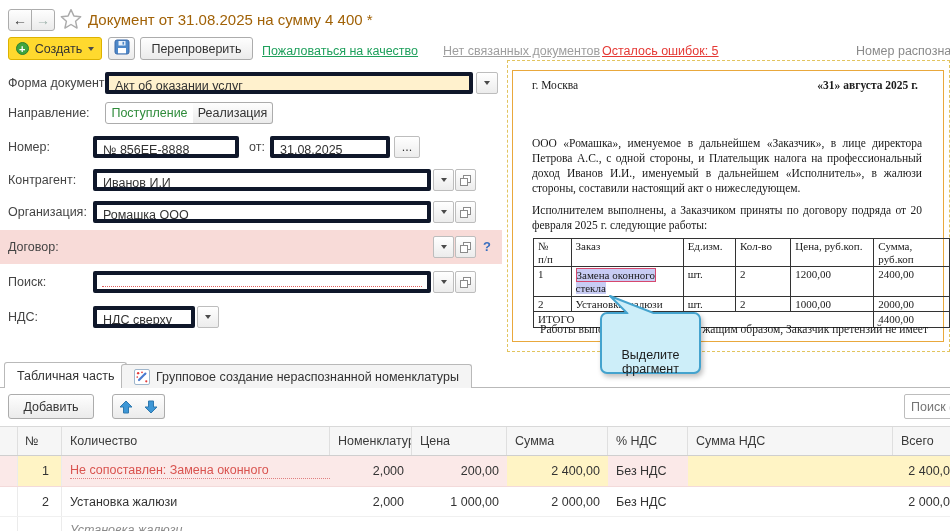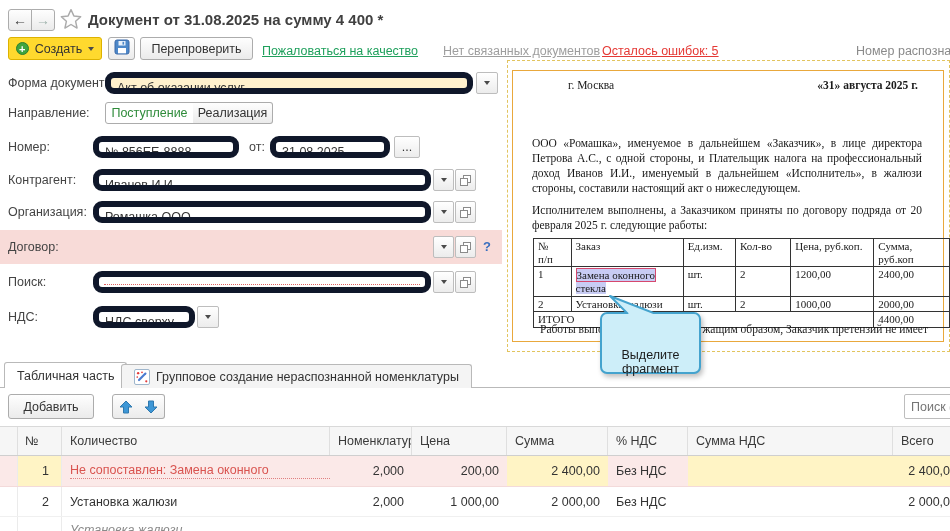--- a/index.html
+++ b/index.html
@@ -3,21 +3,21 @@
 <meta charset="utf-8">
 <style>
   html,body{margin:0;padding:0;background:#fff;}
   #app{position:relative;width:950px;height:531px;background:#fff;overflow:hidden;
        font-family:"Liberation Sans","DejaVu Sans",sans-serif;font-size:12.5px;color:#333;}
 
   
   .tb-btn{position:absolute;box-sizing:border-box;height:23px;background:linear-gradient(#FEFEFE,#EBEBEB);
           border:1px solid #ACACAC;border-radius:3px;display:flex;align-items:center;justify-content:center;cursor:default;}
   .lbl{position:absolute;height:22px;line-height:22px;color:#444;white-space:nowrap;}
-  .field{position:absolute;box-sizing:border-box;height:22px;border:6px solid #0f172a;border-radius:9px;background:#fff;
+  .field{position:absolute;box-sizing:border-box;height:22px;border:4px solid #0f172a;border-radius:2px;background:#fff;
          line-height:20px;padding:0 6px;white-space:nowrap;overflow:hidden;}
   .sq-btn{position:absolute;box-sizing:border-box;width:21px;height:22px;border:1px solid #BDBDBD;border-radius:2px;
           background:linear-gradient(#FFFFFF,#ECECEC);display:flex;align-items:center;justify-content:center;}
   .caret{width:0;height:0;border-left:3.5px solid transparent;border-right:3.5px solid transparent;border-top:4px solid #4A4A4A;display:inline-block;}
   .link{position:absolute;height:18px;line-height:18px;text-decoration:underline;white-space:nowrap;cursor:pointer;}
   .red-underline{position:absolute;left:5px;right:5px;bottom:2px;border-bottom:1px dotted #E06060;}
   .ph{color:#A9A9A9;}
 
   
   .doc-text{position:absolute;font-family:"Liberation Serif","DejaVu Serif",serif;font-size:11.5px;color:#1a1a1a;line-height:15px;}
@@ -44,21 +44,21 @@
     <span style="font-size:14px;color:#3C3C3C;">←</span>
   </div>
   <div class="tb-btn" style="left:31px;top:9px;width:24px;height:22px;border-radius:0 3px 3px 0;">
     <span style="font-size:14px;color:#9FB3AC;">→</span>
   </div>
   <span style="position:absolute;left:60px;top:8px;">
     <svg width="22" height="22" viewBox="0 0 20 20">
       <polygon points="10,1.5 12.6,7.2 18.8,7.9 14.2,12.1 15.5,18.2 10,15 4.5,18.2 5.8,12.1 1.2,7.9 7.4,7.2" fill="#FDFDFD" stroke="#ABABAB" stroke-width="1.3" stroke-linejoin="round"></polygon>
     </svg>
   </span>
-  <div style="position:absolute;left:88px;top:8px;height:24px;line-height:24px;font-size:15px;font-weight:bold;color:#404040;white-space:nowrap;">Документ от 31.08.2025 на сумму 4 400 *</div>
+  <div style="position:absolute;left:88px;top:8px;height:24px;line-height:24px;font-size:15px;font-weight:normal;color:#a16207;white-space:nowrap;">Документ от 31.08.2025 на сумму 4 400 *</div>
 
   <div class="tb-btn" style="left:8px;top:37px;width:94px;background:#FFD92E;border-color:#DDB200;gap:6px;">
     <span style="width:13px;height:13px;border-radius:50%;background:#3FA43F;border:1px solid #2E7E2E;color:#fff;font-size:11px;line-height:12px;text-align:center;font-weight:bold;box-sizing:border-box;">+</span>
     <span>Создать</span>
     <span class="caret"></span>
   </div>
   <div class="tb-btn" style="left:108px;top:37px;width:27px;">
     <span>
       <svg width="16" height="16" viewBox="0 0 16 16">
         <rect x="1" y="1" width="14" height="14" rx="2" fill="#4D88C9" stroke="#3A69A8"></rect>
@@ -151,21 +151,21 @@
 
   <div class="lbl" style="left:8px;top:306px;">НДС:</div>
   <div class="field" style="left:93px;top:306px;width:102px;">НДС сверху</div>
   <div class="sq-btn" style="left:197px;top:306px;width:22px;">
       <span class="caret"></span>
     </div>
 
   <div style="position:absolute;left:507px;top:60px;width:443px;height:292px;border:1px dashed #E2C45F;box-sizing:border-box;"></div>
   <div style="position:absolute;left:512px;top:70px;width:432px;height:272px;border:1px solid #E9A83C;background:#fff;box-sizing:border-box;"></div>
 
-  <div class="doc-text" style="left:532px;top:78px;margin-left:36px;">г. Москва</div>
+  <div class="doc-text" style="left:532px;top:78px;">г. Москва</div>
   <div class="doc-text" style="right:32px;top:78px;font-weight:bold;">«31» августа 2025 г.</div>
   <div class="doc-text" style="left:532px;top:136px;width:390px;text-align:justify;">ООО «Ромашка», именуемое в дальнейшем «Заказчик», в лице директора Петрова А.С., с одной стороны, и Плательщик налога на профессиональный доход Иванов И.И., именуемый в дальнейшем «Исполнитель», в жалюзи стороны, составили настоящий акт о нижеследующем.</div>
   <div class="doc-text" style="left:532px;top:203px;width:390px;text-align:justify;">Исполнителем выполнены, а Заказчиком приняты по договору подряда от 20 февраля 2025 г. следующие работы:</div>
 
   <table class="doc" style="position:absolute;left:533px;top:238px;">
     <tbody>
         <tr>
       <th style="width:34px;"><span>№</span><br><span>п/п</span></th>
       <th style="width:120px;">Заказ</th>
       <th style="width:46px;">Ед.изм.</th>

